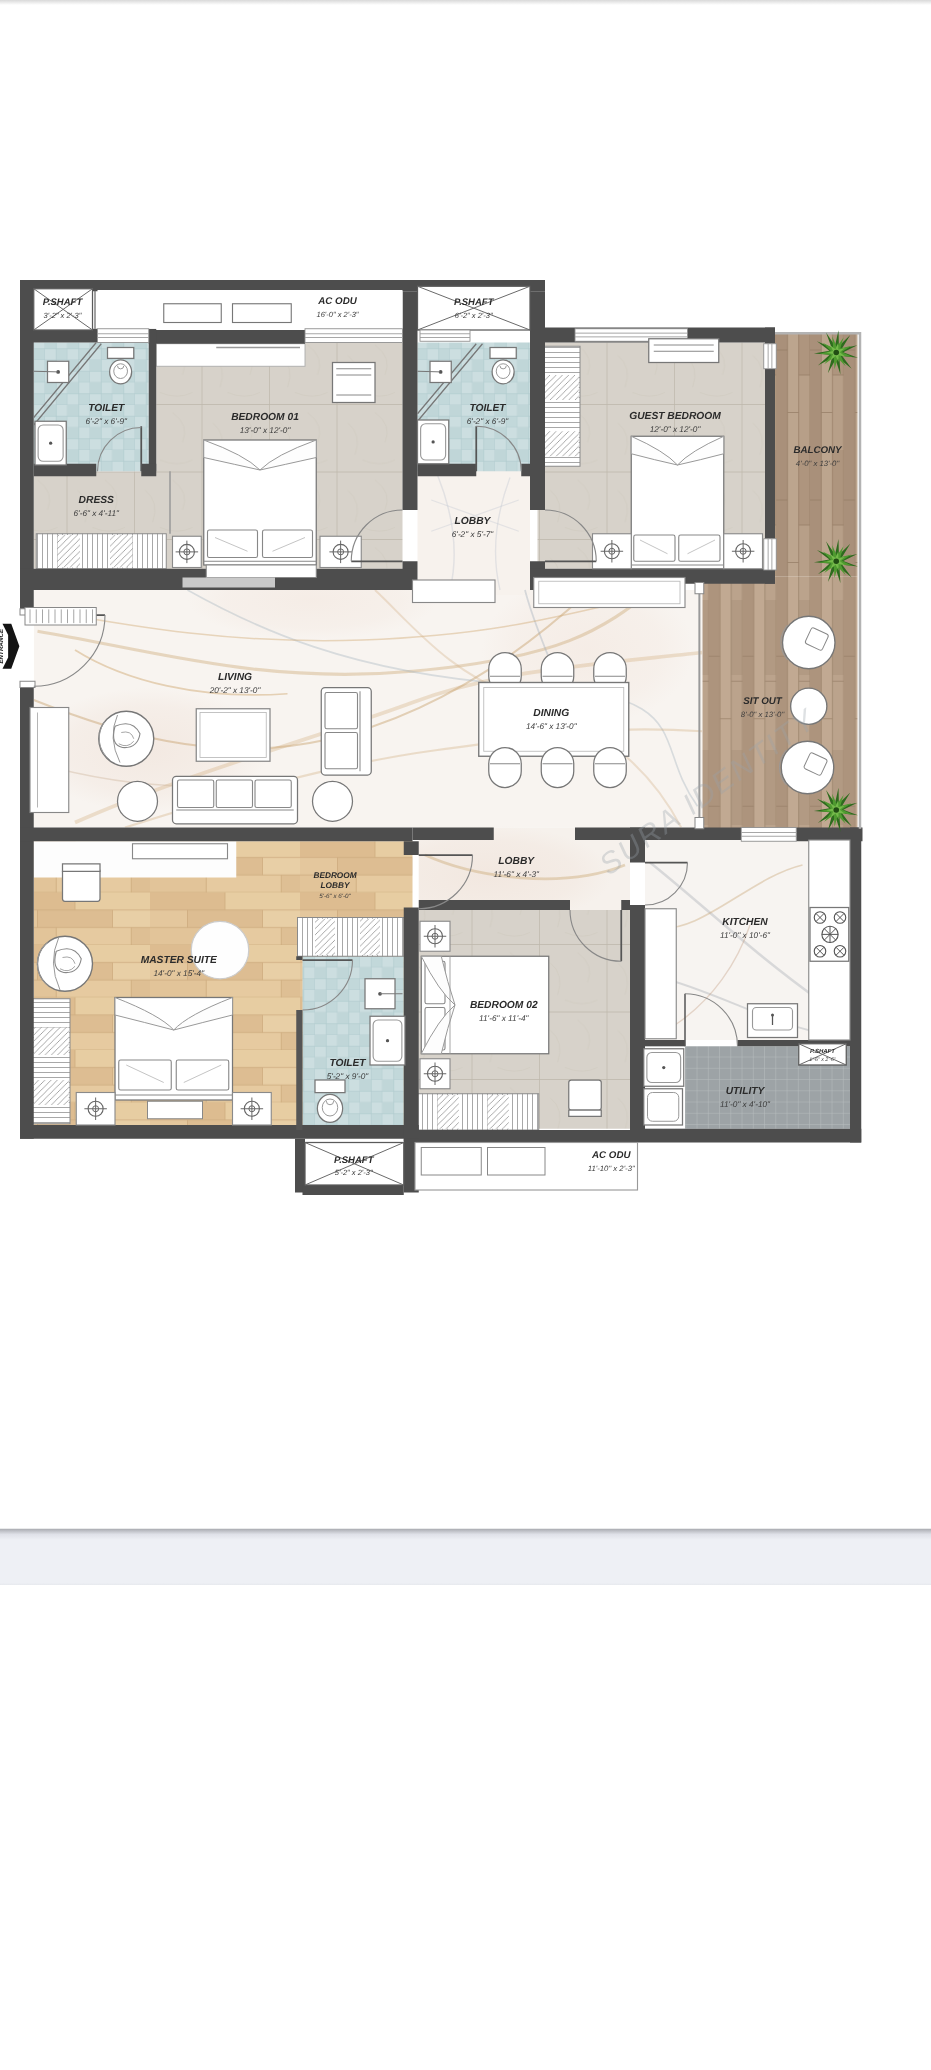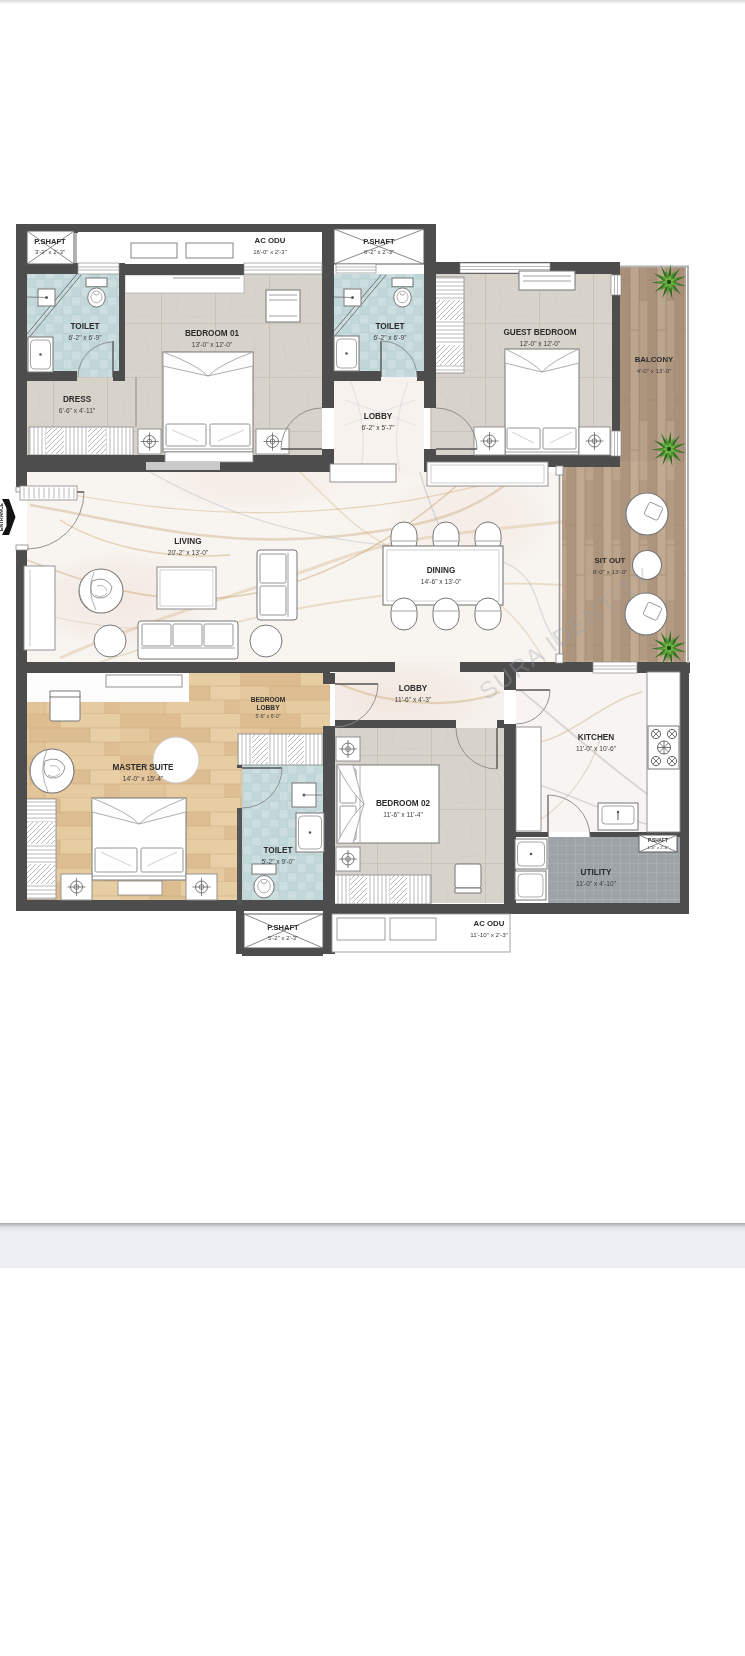--- a/index.html
+++ b/index.html
@@ -1,16 +1,16 @@
 <!DOCTYPE html>
 <html><head>
 <meta charset="utf-8">
 <style>
 html,body{margin:0;padding:0;background:#ffffff;}
-.page{position:relative;width:745px;height:1656px;background:#ffffff;overflow:hidden;font-family:"Liberation Sans",sans-serif;}
+.page{position:relative;width:745px;height:1656px;background:#ffffff;overflow:hidden;font-family:"Liberation Sans",sans-serif;font-style:italic;}
 </style>
 </head>
 <body>
 <div class="page">
 
 <div style="position:absolute;left:0;top:0;width:745px;height:4px;background:linear-gradient(#d9d9d9,#ffffff);"></div>
 
 <svg width="745" height="1010" viewBox="0 0 745 1010" style="position:absolute;left:0;top:0">
 <defs>
 <pattern id="tile" width="54" height="54" patternUnits="userSpaceOnUse">

